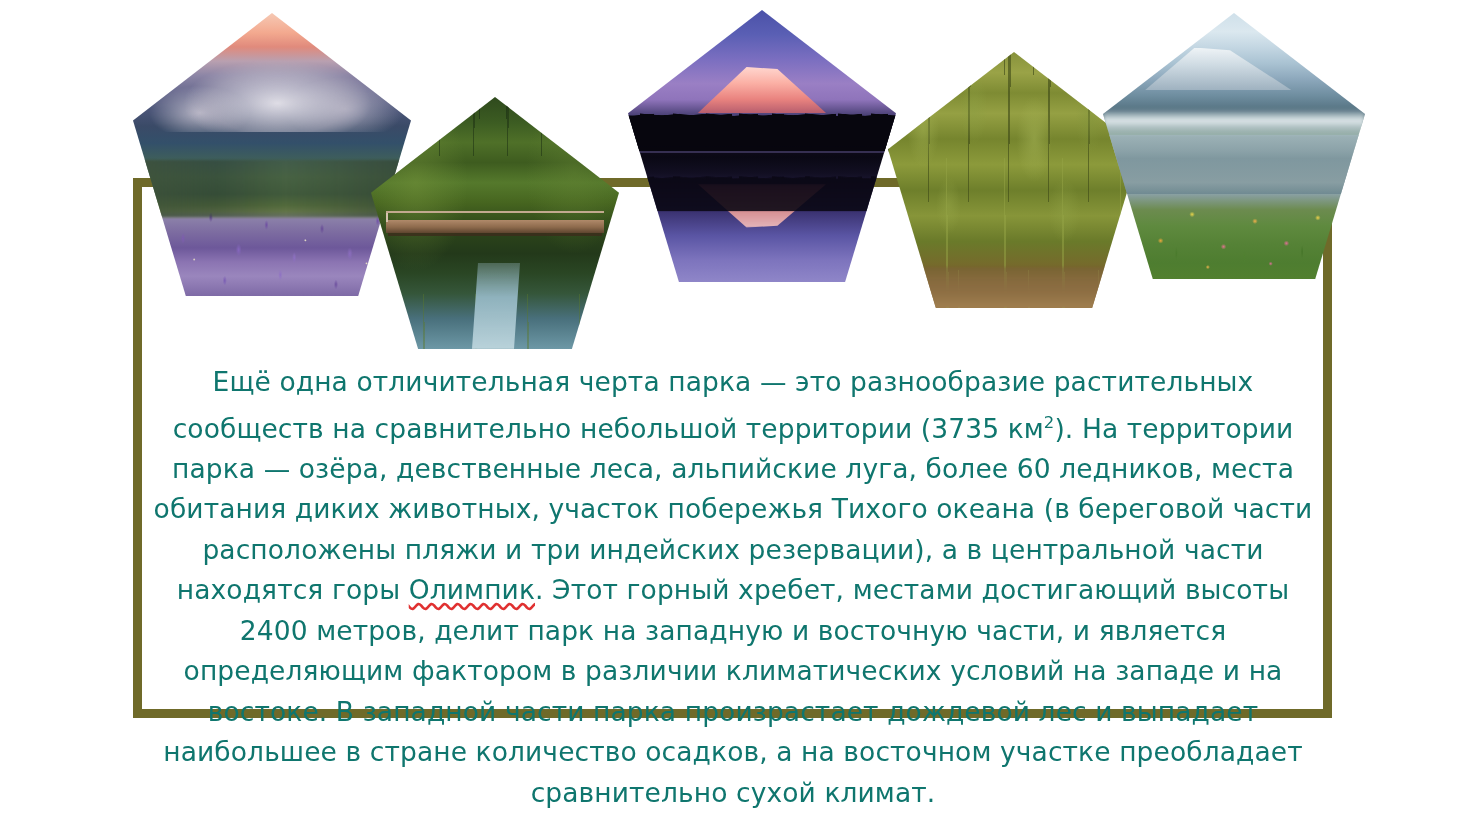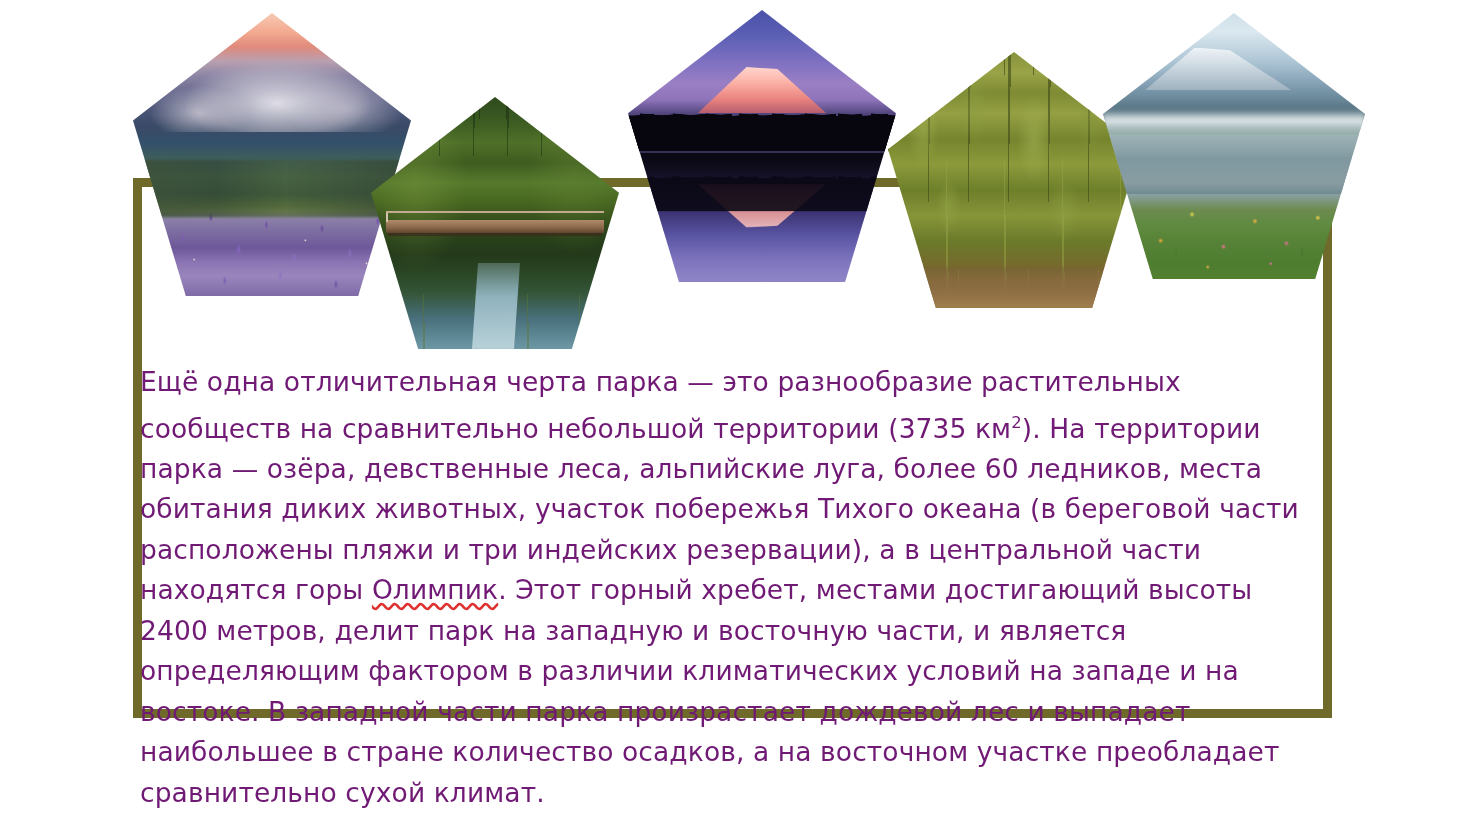--- a/index.html
+++ b/index.html
@@ -249,21 +249,22 @@
       radial-gradient(ellipse 2px 10px at 54% 74%, #4f8030 0%, transparent 70%),
       radial-gradient(ellipse 2px 10px at 76% 68%, #447428 0%, transparent 70%);
   }
 
   
   .textblock{
     position:absolute;
     left:140px;top:362px;
     width:1186px;
     z-index:3;
-    color:#701a75;
+    text-align:center;
+    color:#0f766e;
     font-family:"DejaVu Sans", sans-serif;
     font-size:26.5px;
     line-height:40.5px;
     letter-spacing:.1px;
     white-space:pre-wrap;
   }
   .textblock .sup{font-size:.62em;vertical-align:super;}
   .misspelled{
     text-decoration:underline wavy #e03131;
     text-decoration-skip-ink:none;

